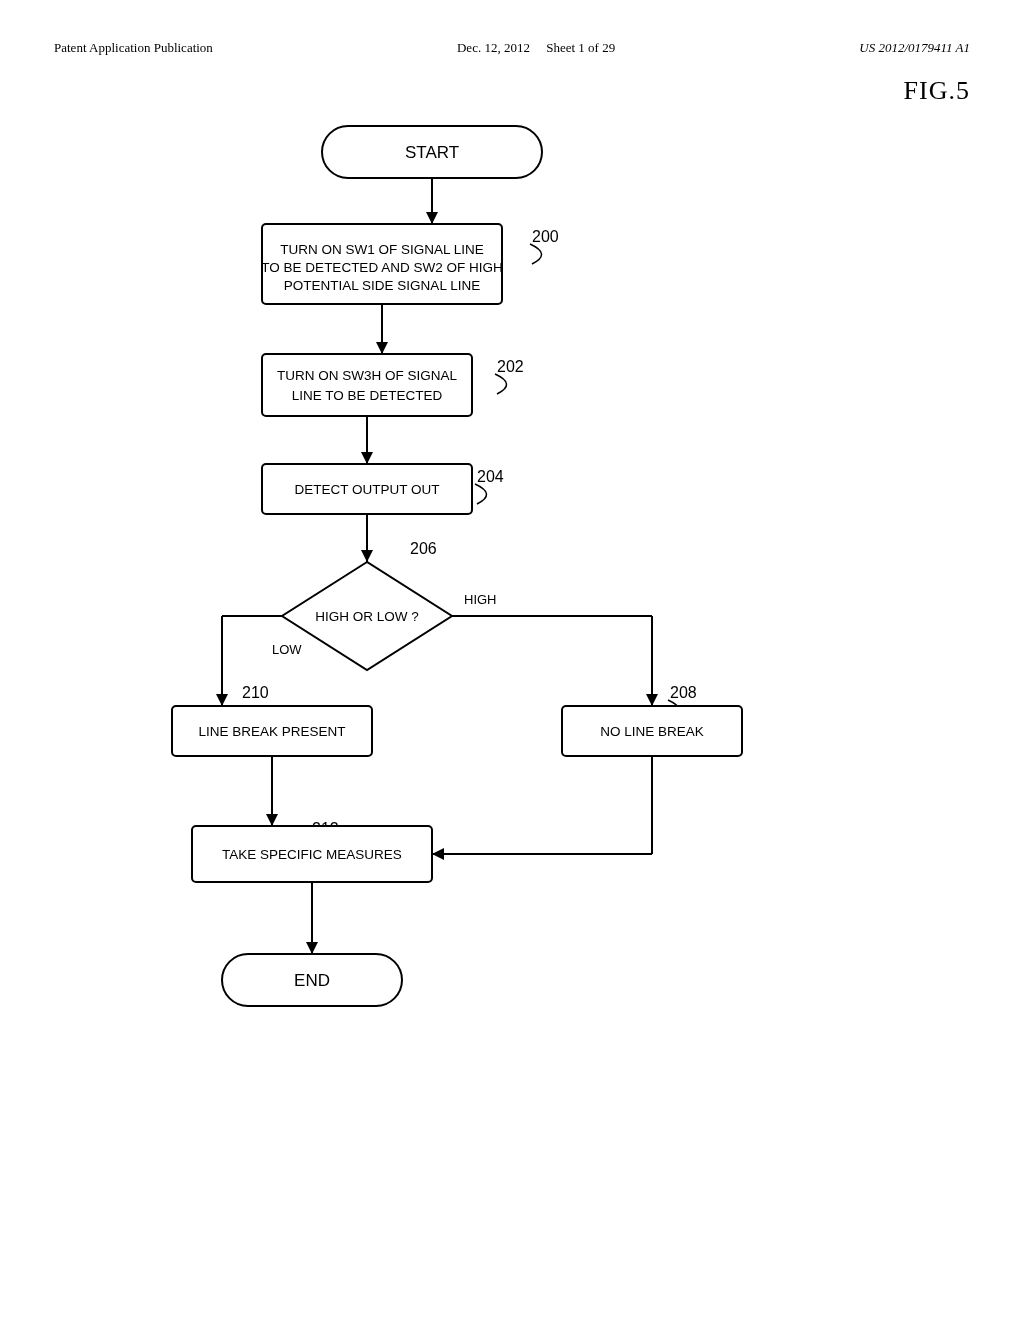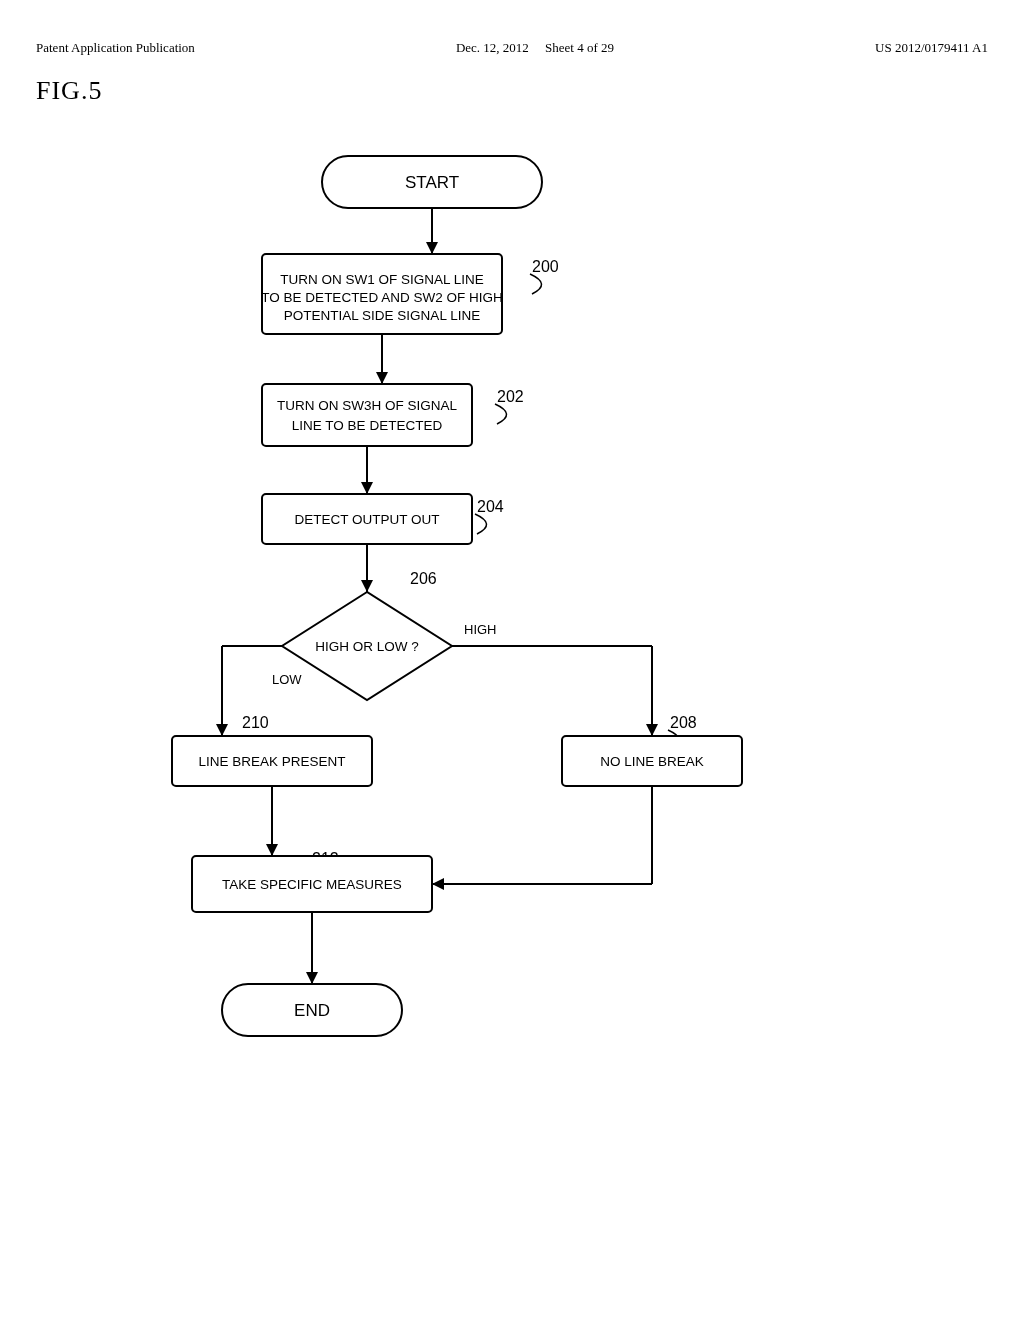--- a/index.html
+++ b/index.html
@@ -9,55 +9,55 @@
       background: #fff;
       font-family: 'Times New Roman', Times, serif;
       overflow: hidden;
       position: relative;
     }
 
     .page {
       width: 1024px;
       height: 1320px;
       position: relative;
-      padding: 40px 36px;
+      padding: 40px 54px;
     }
 
     
     .header {
       display: flex;
       justify-content: space-between;
       align-items: flex-start;
       border-bottom: none;
       margin-bottom: 20px;
       font-size: 14px;
     }
     .header-left {
       font-size: 13px;
     }
     .header-center {
       font-size: 13px;
       text-align: center;
     }
     .header-right {
       font-size: 13px;
+      font-style: italic;
     }
 
     
     .flowchart-area {
       position: relative;
       width: 100%;
       margin-top: 20px;
     }
 
     .fig-title {
-      text-align: left;
+      text-align: right;
       font-size: 26px;
       font-weight: normal;
-      margin-bottom: 30px;
       letter-spacing: 1px;
     }
 
     
     .flowchart-svg {
       display: block;
       margin: 0 auto;
     }
   </style>
 </head>
@@ -65,21 +65,21 @@
 
 <div class="page">
 
   <div class="header">
     <div class="header-left">
       <span>Patent Application Publication</span>
     </div>
     <div class="header-center">
       <span>Dec. 12, 2012</span>
       &nbsp;&nbsp;&nbsp;
-      <span>Sheet 4 of 29</span>
+      <span>Sheet 1 of 29</span>
     </div>
     <div class="header-right">
       <span>US 2012/0179411 A1</span>
     </div>
   </div>
 
   <div class="flowchart-area">
     <div class="fig-title">FIG.5</div>
 
     <svg class="flowchart-svg" width="700" height="1080" viewBox="0 0 700 1080">

